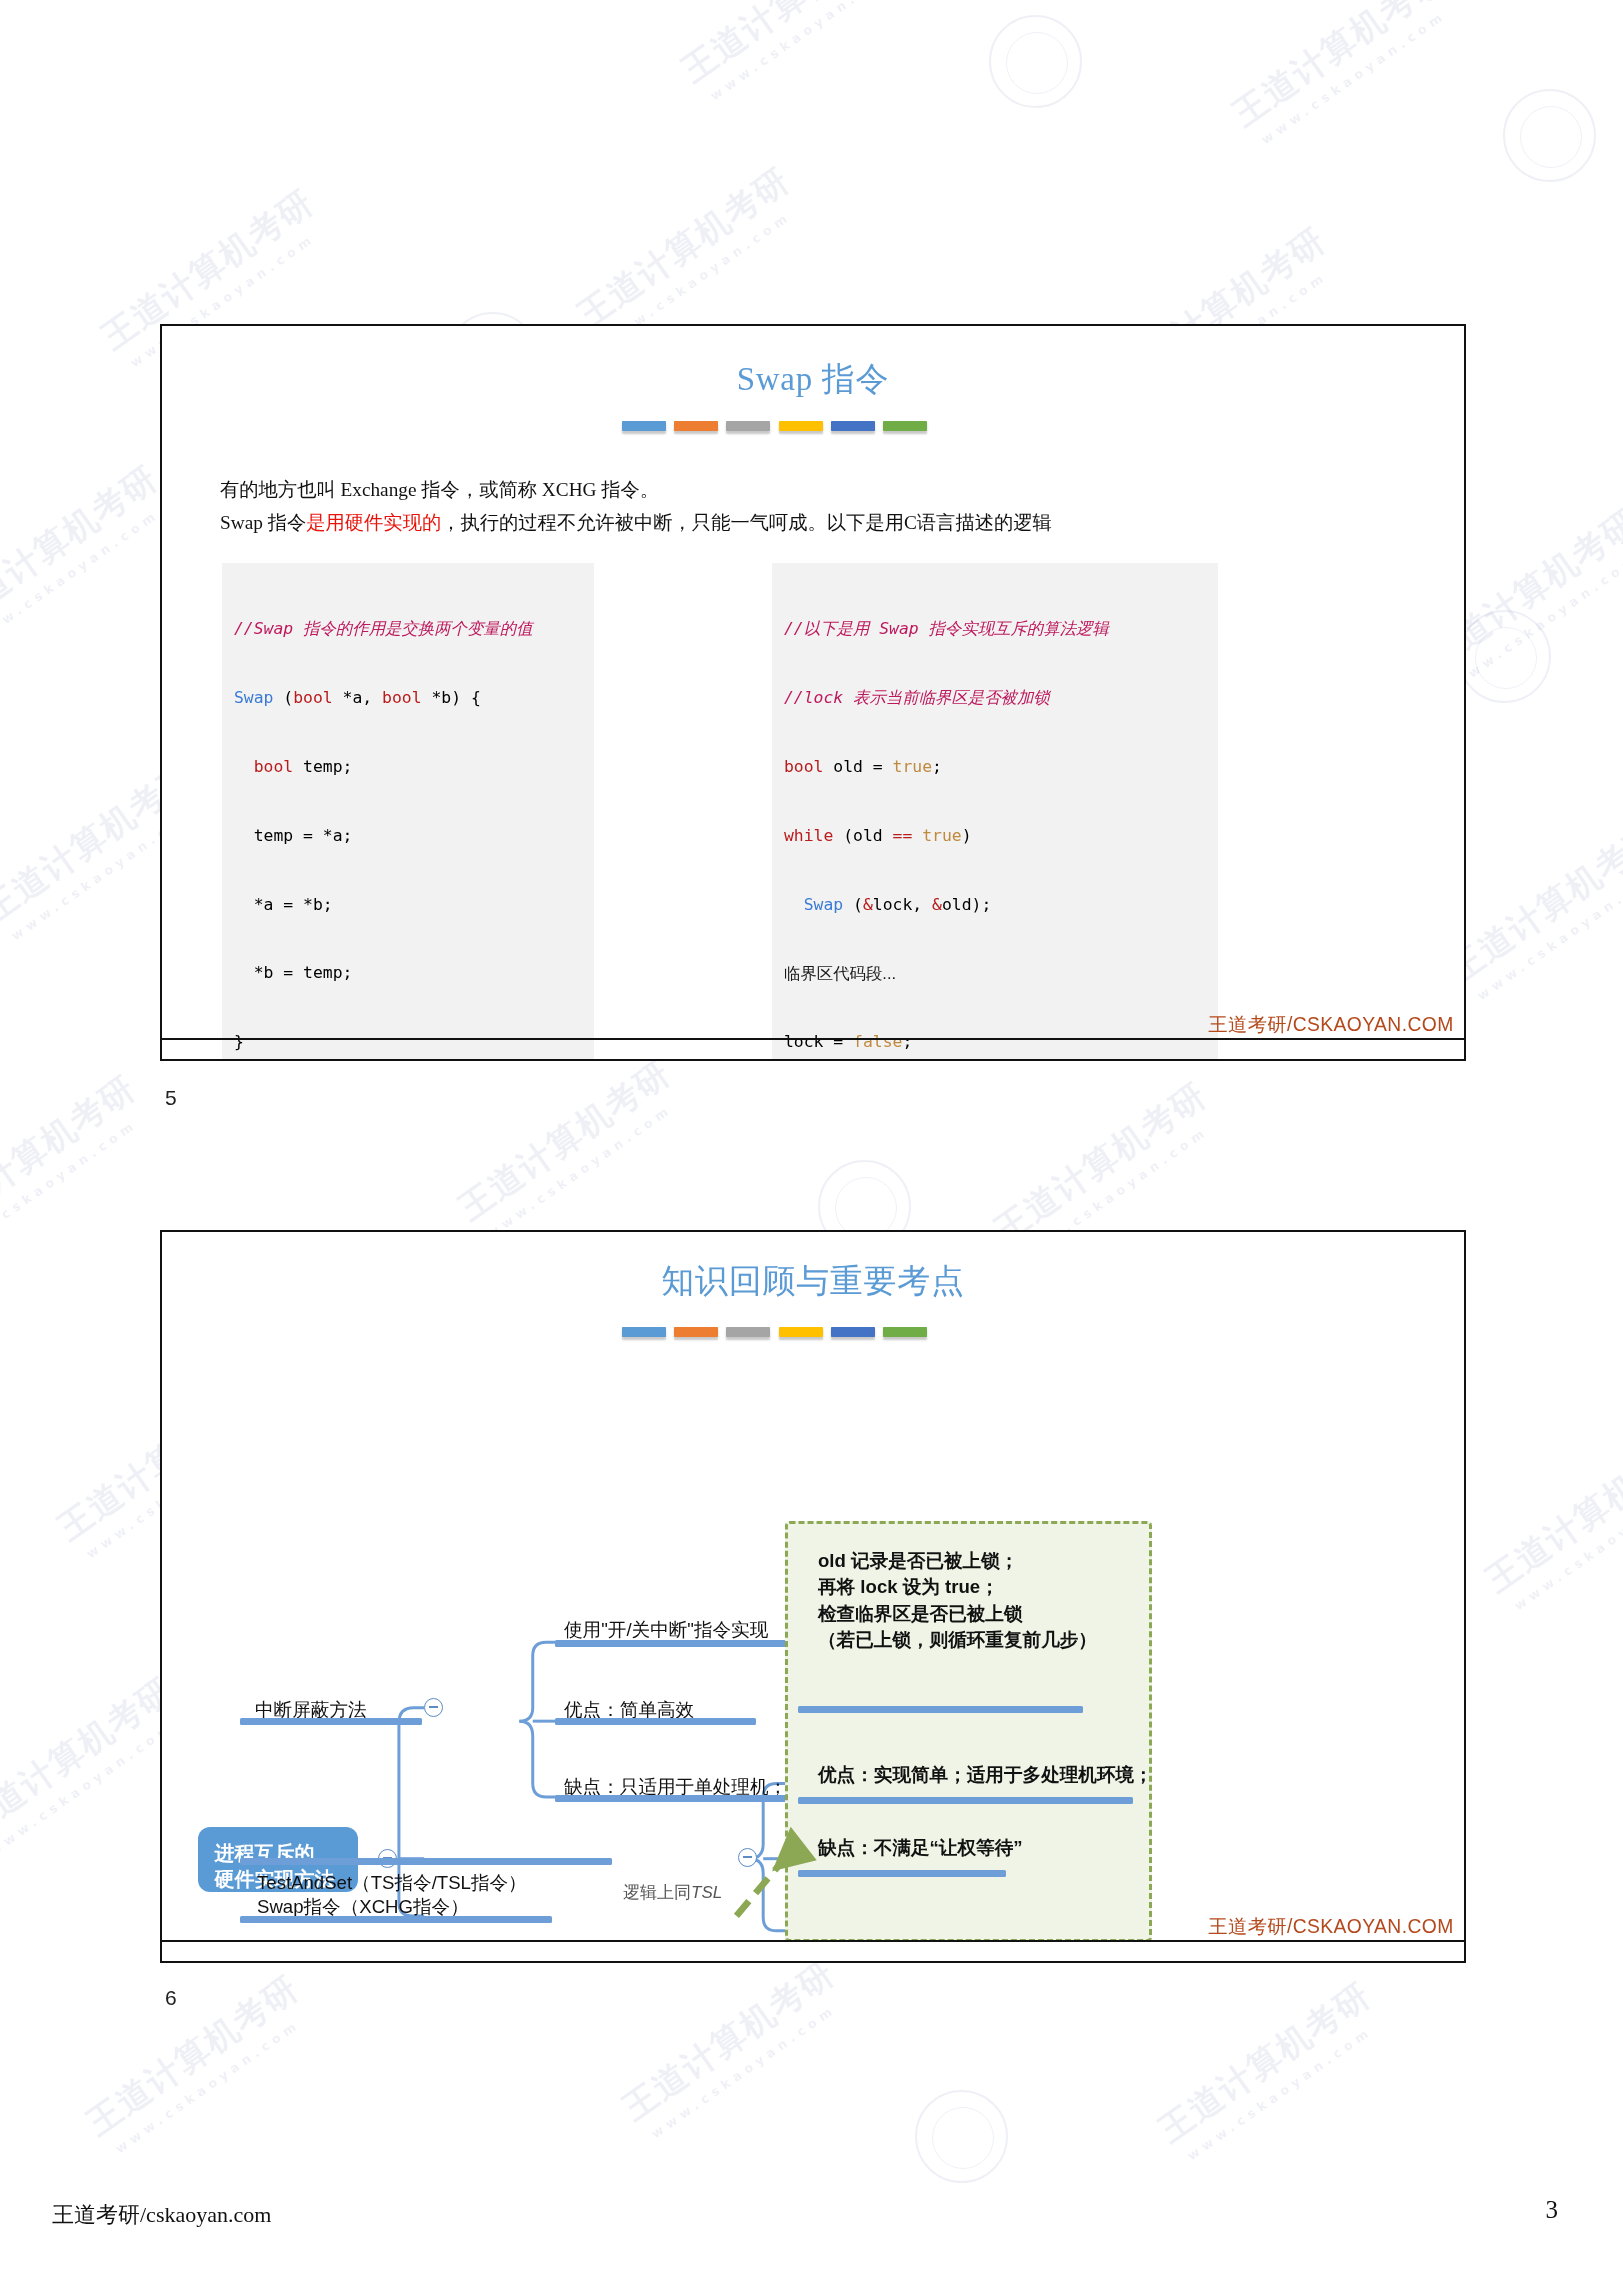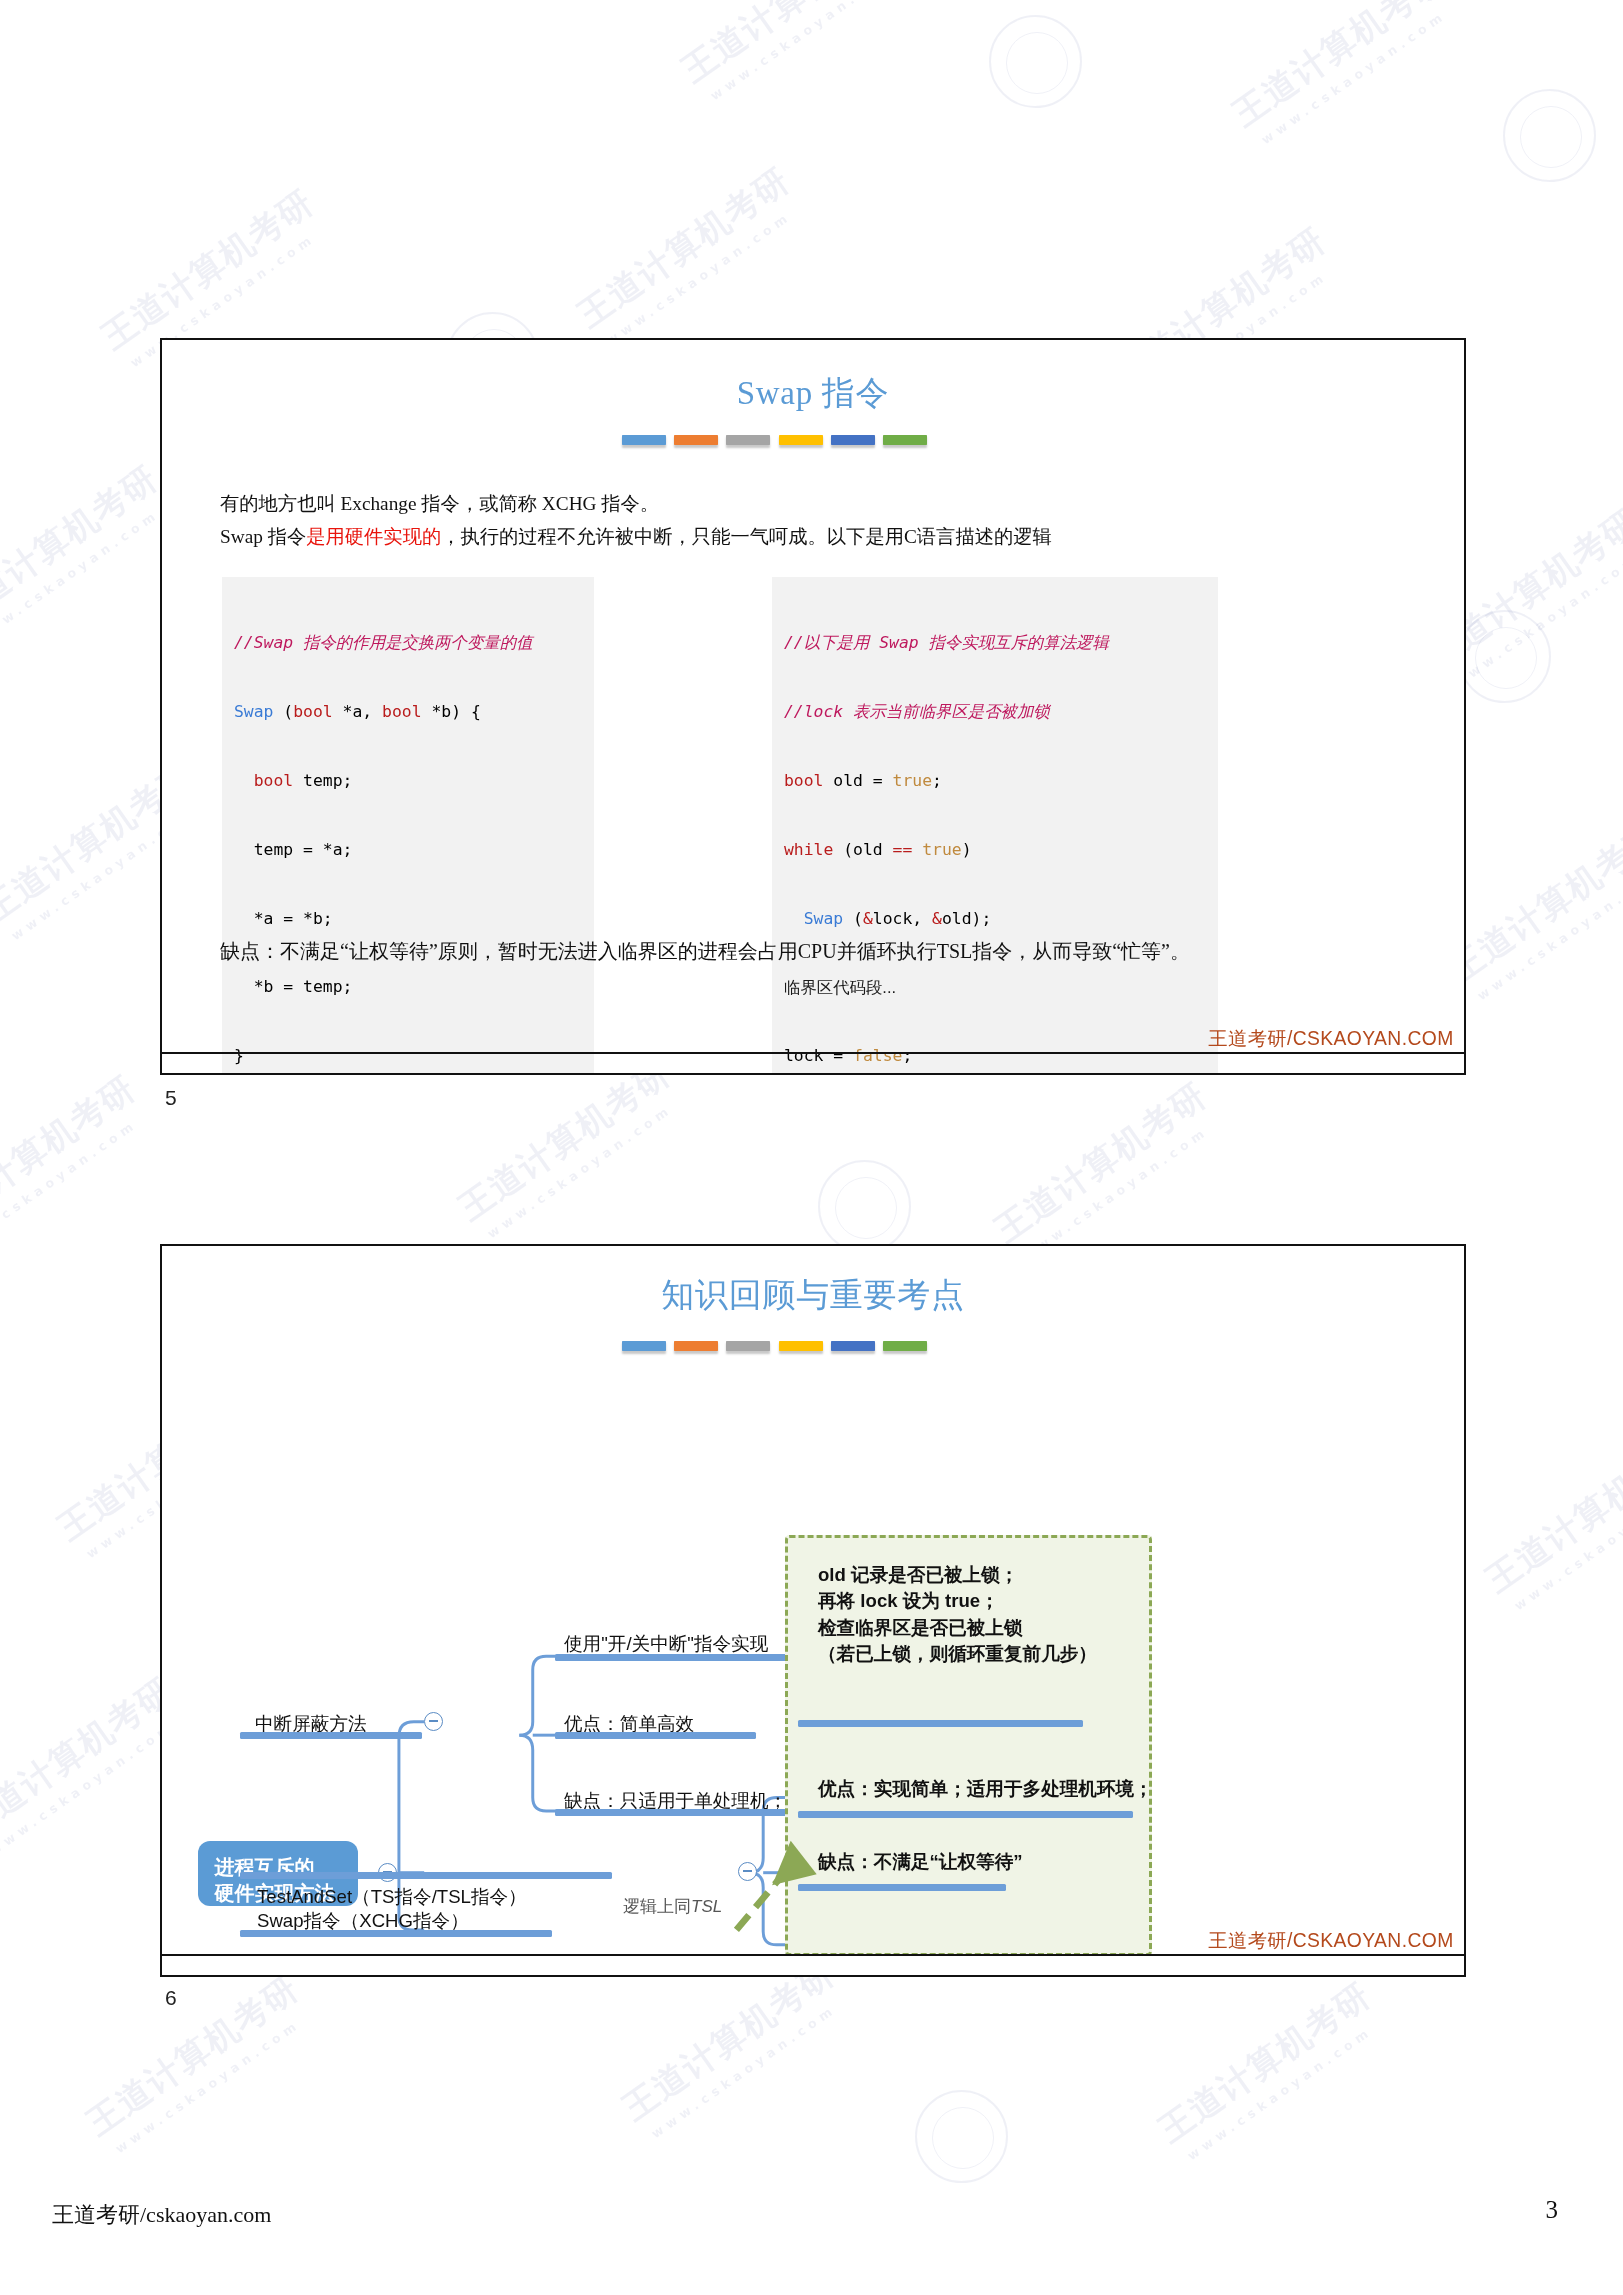--- a/index.html
+++ b/index.html
@@ -15,21 +15,21 @@
       color:#2c3e8f;opacity:.072;font-weight:bold;white-space:nowrap;
       font-family:"DejaVu Sans","Liberation Sans",sans-serif;}
   .wm .big{font-size:34px;letter-spacing:1.5px;}
   .wm .small{font-size:12.6px;letter-spacing:5.2px;display:block;margin-top:3px;margin-left:7.4px;}
   .wmseal{position:absolute;width:89px;height:89px;border-radius:50%;
       border:2.2px solid #2c3e8f;opacity:.07;z-index:0;}
   .wmseal:after{content:"";position:absolute;left:50%;top:50%;width:60px;height:60px;
       margin:-30px 0 0 -30px;border-radius:50%;border:1.5px solid #2c3e8f;}
 
   
-  .slide{position:absolute;background:#fff;border:2.2px solid #111;box-sizing:border-box;z-index:2;margin-top:14px;}
+  .slide{position:absolute;background:#fff;border:2.2px solid #111;box-sizing:border-box;z-index:2;}
   #slide1{left:160px;top:324px;width:1306px;height:737px;}
   #slide2{left:160px;top:1230px;width:1306px;height:733px;}
 
   .slide-inner{position:absolute;inset:0;overflow:hidden;}
 
   .slide-num{position:absolute;z-index:3;font-size:21px;color:#222;
              font-family:"Liberation Sans","DejaVu Sans",sans-serif;}
   #num1{left:165px;top:1086px;}
   #num2{left:165px;top:1986px;}
 
@@ -167,21 +167,20 @@
     <div class="c-com">//以下是用 Swap 指令实现互斥的算法逻辑</div>
     <div class="c-com">//lock 表示当前临界区是否被加锁</div>
     <div><span class="c-kw">bool</span> old = <span class="c-val">true</span>;</div>
     <div><span class="c-kw">while</span> (old <span class="c-kw">==</span> <span class="c-val">true</span>)</div>
     <div>  <span class="c-fn">Swap</span> (<span class="c-kw">&amp;</span>lock, <span class="c-kw">&amp;</span>old);</div>
     <div class="c-cn">临界区代码段...</div>
     <div>lock = <span class="c-val">false</span>;</div>
     
   </div>
 
-  <div class="para" style="left:58px;top:595px;width:1190px;">缺点：不满足“让权等待”原则，暂时无法进入临界区的进程会占用CPU并循环执行TSL指令，从而导致“忙等”。</div>
 
   <div class="footer-brand" style="right:10.4px;top:685px;">王道考研/CSKAOYAN.COM</div>
   <div class="footer-rule" style="left:0;right:0;top:712px;"></div>
  </div>
 </div>
 <div class="slide-num" id="num1">5</div>
 
 <div class="slide" id="slide2">
  <div class="slide-inner">
 

